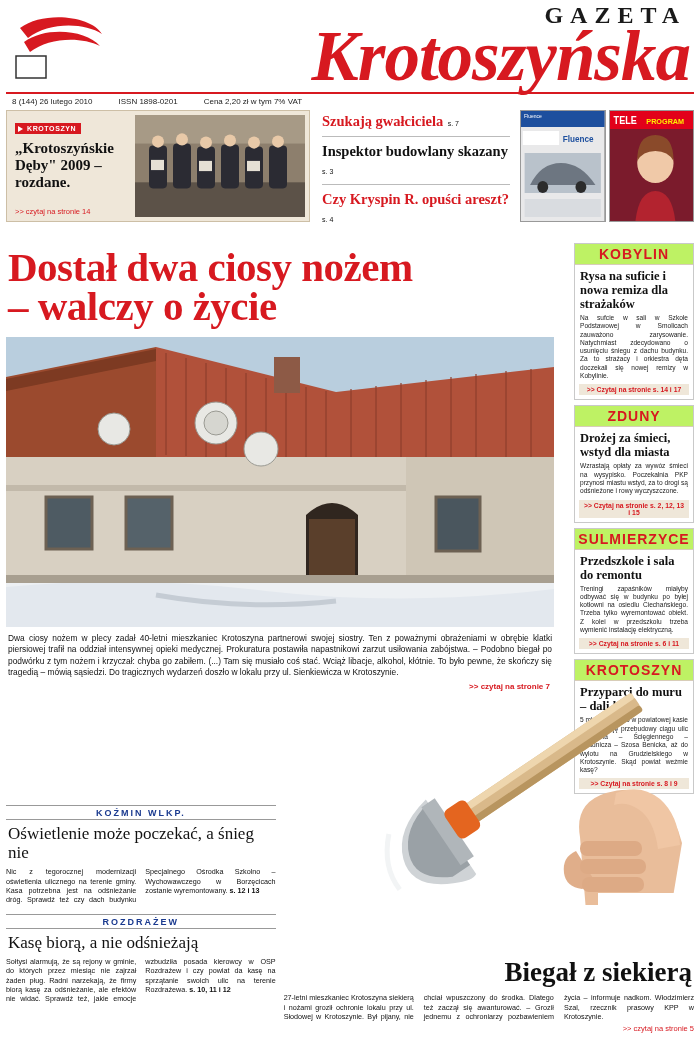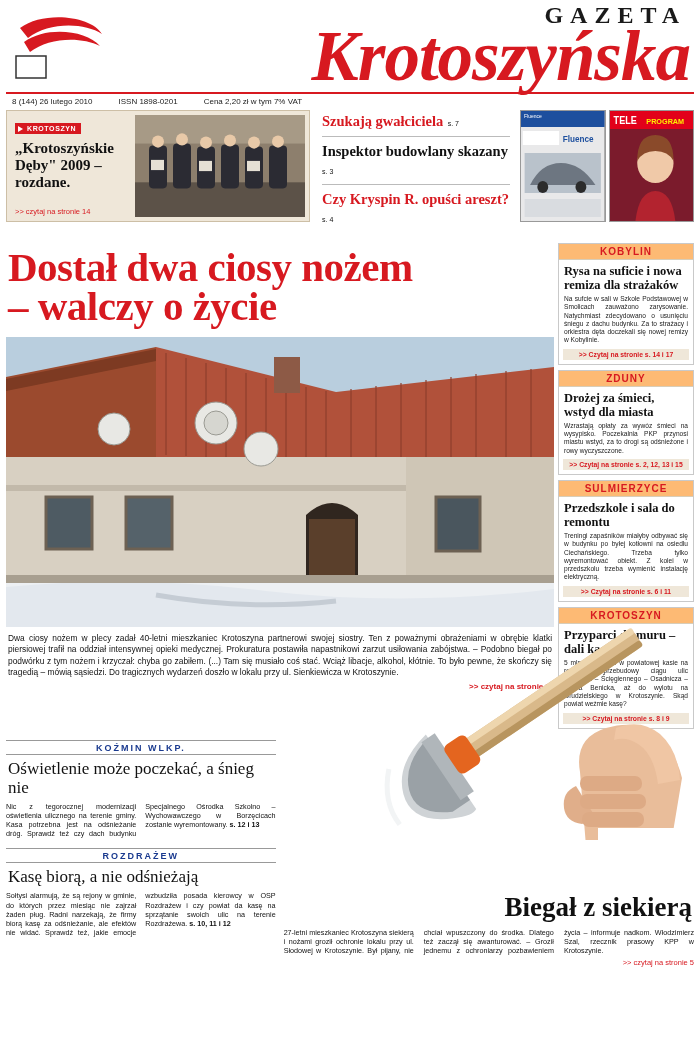--- a/index.html
+++ b/index.html
@@ -75,41 +75,41 @@
   .tz-mid .red { color:#d71920; }
   .tz-mid .blk { color:#111; }
   .tz-mid .it { font-size:7px; font-weight:normal; font-family:"Liberation Sans",sans-serif; }
   .tz-mid .item { margin-bottom:6px; }
   .tz-mid .sep { border-bottom:1px solid #bbb; margin:0 0 5px 0; }
 
   .tz-right { flex:1; display:flex; gap:3px; }
   .minicover { flex:1; border:1px solid #999; overflow:hidden; position:relative; background:#737373; }
 
   
-  .main-wrap { display:flex; gap:4px;margin-top:21px; }
+  .main-wrap { display:flex; gap:20px;margin-top:21px; }
   .col-main { width:548px; }
   .col-side { width:140px; }
 
   .headline {
     font-family:"Liberation Serif", serif; font-weight:bold;
     color:#d71920; font-size:41px; line-height:45px; letter-spacing:-.5px;
     margin:2px 0 8px 2px;
   }
   .lead-photo { width:548px; height:290px; position:relative; overflow:hidden; background:#7c8f9c; }
   .lead-text {
     font-size:8.4px; line-height:11.4px; text-align:justify; color:#111;
     padding:6px 2px 0 2px;
     column-count:1;
   }
   .lead-readmore { color:#d71920; font-size:8px; font-weight:bold; text-align:right; padding:3px 4px 0 0; }
 
   
   .sbox { border:1px solid #c9c9c9; margin-bottom:5px; padding:0 0 4px 0; }
   .sbox .town {
-    background:#fdba74; color:#d71920; font-size:10px; font-weight:bold;
+    background:#bef264; color:#d71920; font-size:14px; font-weight:bold;
     text-align:center; letter-spacing:1px; padding:2px 0; border-bottom:1px solid #d8cdb8;
   }
   .sbox h4 {
     margin:4px 5px 3px 5px; font-family:"Liberation Serif", serif;
     font-weight:bold; font-size:12.5px; line-height:14px; color:#111;
   }
   .sbox p { margin:0 5px; font-size:6.6px; line-height:8.3px; text-align:justify; color:#222; }
   .sbox .more {
     background:#efe7d9; color:#d71920; font-size:6.8px; font-weight:bold;
     margin:4px 4px 0 4px; padding:2px 4px; text-align:center;

